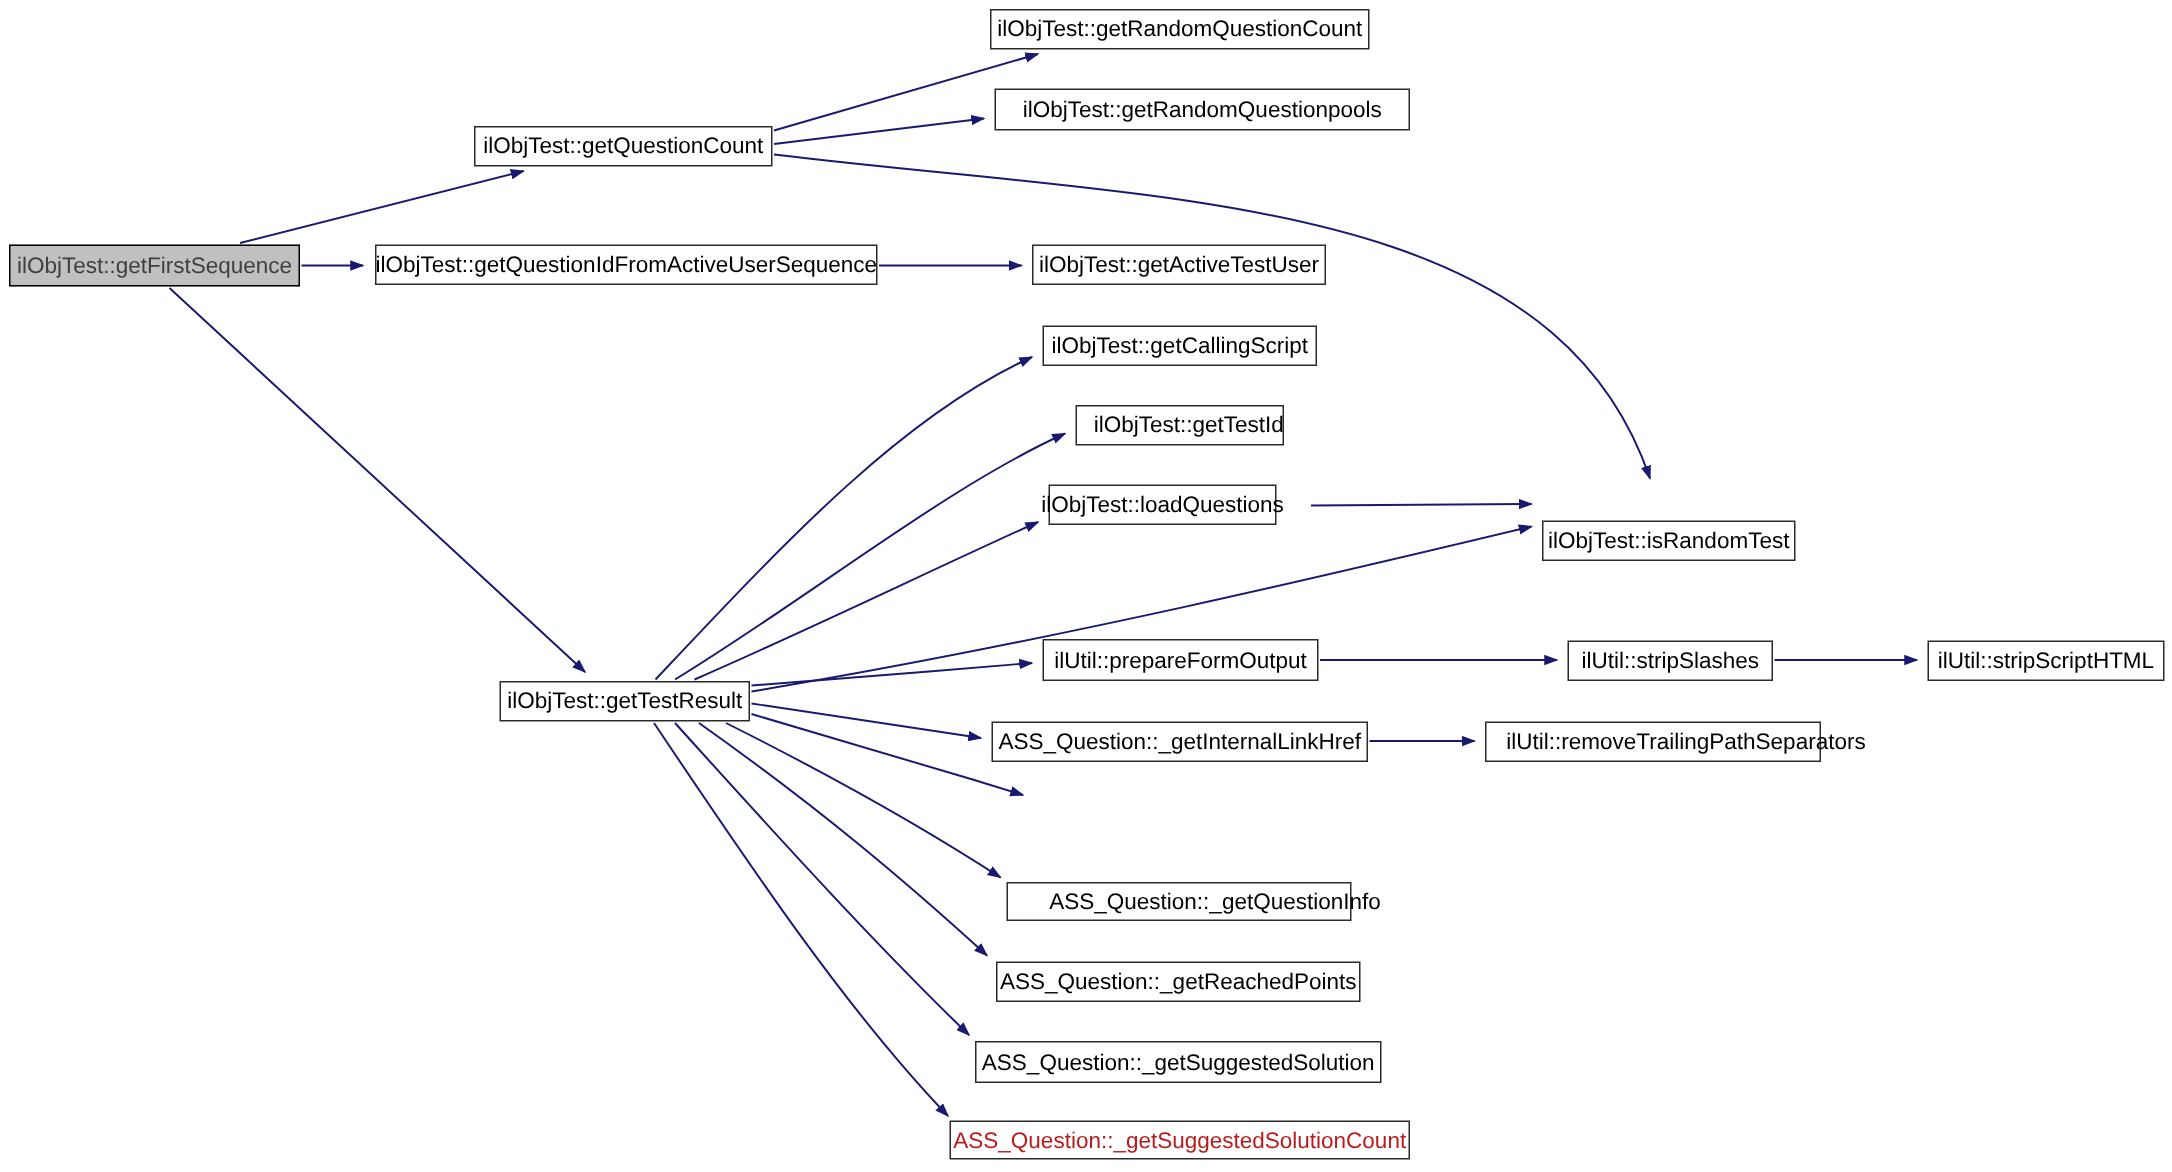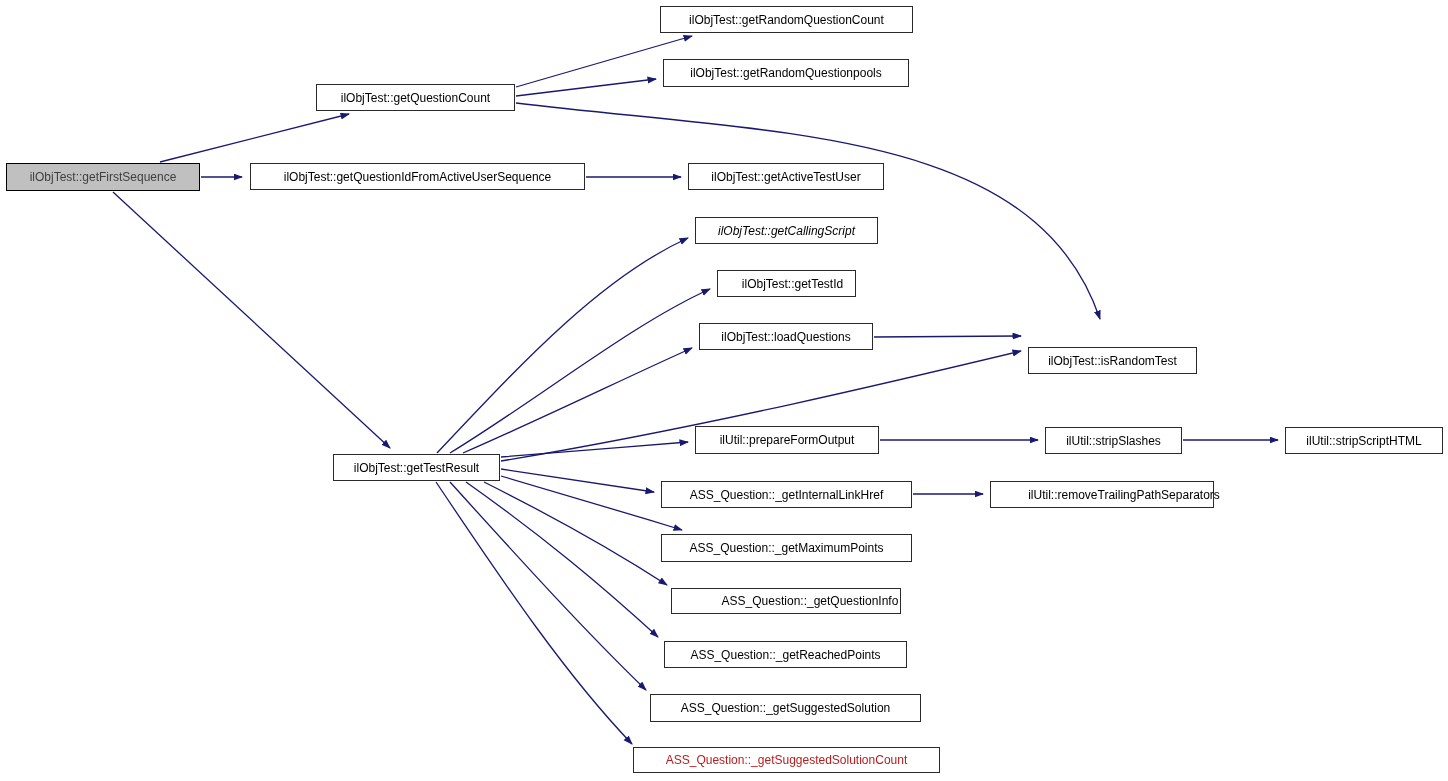--- a/index.html
+++ b/index.html
@@ -24,21 +24,21 @@
   }
   #nodes { position: absolute; left: 0; top: 0; width: 100%; height: 100%; }
   .node {
     position: absolute;
     box-sizing: border-box;
     background: #ffffff;
     border: 1px solid #2a2a2a;
     display: flex;
     align-items: center;
     justify-content: center;
-    font-size: 12px;
+    font-size: 15px;
     color: #000000;
     white-space: nowrap;
     cursor: pointer;
     line-height: 1;
   }
   .node.highlight {
     background: #c0c0c0;
     border: 1px solid #000000;
     cursor: default;
   }
@@ -73,32 +73,31 @@
       <path d="M 436,482 C 505,585 566,675 632,744" fill="none" stroke="#191970" stroke-width="1.3" marker-end="url(#arr)"></path>
       <path d="M 874,337 L 1021,336" fill="none" stroke="#191970" stroke-width="1.3" marker-end="url(#arr)"></path>
       <path d="M 880,440 L 1038,440" fill="none" stroke="#191970" stroke-width="1.3" marker-end="url(#arr)"></path>
       <path d="M 1183,440 L 1278,440" fill="none" stroke="#191970" stroke-width="1.3" marker-end="url(#arr)"></path>
       <path d="M 913,494 L 983,494" fill="none" stroke="#191970" stroke-width="1.3" marker-end="url(#arr)"></path>
     </svg>
   <div id="nodes">
       <div class="node highlight" style="left: 6px; top: 163px; width: 194px; height: 28px; color: #404040;">ilObjTest::getFirstSequence</div>
       <div class="node" style="left: 316px; top: 84px; width: 199px; height: 27px; color: rgb(0, 0, 0);">ilObjTest::getQuestionCount</div>
       <div class="node" style="left: 660px; top: 6px; width: 253px; height: 27px; color: rgb(0, 0, 0);">ilObjTest::getRandomQuestionCount</div>
-      <div class="node" style="left: 663px; top: 59px; width: 246px; height: 28px; color: rgb(0, 0, 0);">ilObjTest::getRandomQuestionpools</div>
+      <div class="node" style="left: 663px; top: 59px; width: 277px; height: 28px; color: rgb(0, 0, 0);">ilObjTest::getRandomQuestionpools</div>
       <div class="node" style="left: 250px; top: 163px; width: 335px; height: 27px; color: rgb(0, 0, 0);">ilObjTest::getQuestionIdFromActiveUserSequence</div>
       <div class="node" style="left: 688px; top: 163px; width: 196px; height: 27px; color: rgb(0, 0, 0);">ilObjTest::getActiveTestUser</div>
-      <div class="node" style="left: 695px; top: 217px; width: 183px; height: 27px; color: rgb(0, 0, 0); font-style: italic;">ilObjTest::getCallingScript</div>
+      <div class="node" style="left: 695px; top: 217px; width: 183px; height: 27px; color: rgb(0, 0, 0);">ilObjTest::getCallingScript</div>
       <div class="node" style="left: 717px; top: 270px; width: 139px; height: 27px; color: rgb(0, 0, 0); padding-left: 12px;">ilObjTest::getTestId</div>
-      <div class="node" style="left: 699px; top: 323px; width: 174px; height: 27px; color: rgb(0, 0, 0);">ilObjTest::loadQuestions</div>
+      <div class="node" style="left: 699px; top: 323px; width: 152px; height: 27px; color: rgb(0, 0, 0);">ilObjTest::loadQuestions</div>
       <div class="node" style="left: 1028px; top: 323px; width: 169px; height: 27px; color: rgb(0, 0, 0); margin-top: 24px;">ilObjTest::isRandomTest</div>
       <div class="node" style="left: 333px; top: 454px; width: 167px; height: 27px; color: rgb(0, 0, 0);">ilObjTest::getTestResult</div>
       <div class="node" style="left: 695px; top: 426px; width: 184px; height: 28px; color: rgb(0, 0, 0);">ilUtil::prepareFormOutput</div>
       <div class="node" style="left: 1045px; top: 427px; width: 137px; height: 27px; color: rgb(0, 0, 0);">ilUtil::stripSlashes</div>
       <div class="node" style="left: 1285px; top: 427px; width: 158px; height: 27px; color: rgb(0, 0, 0);">ilUtil::stripScriptHTML</div>
       <div class="node" style="left: 661px; top: 481px; width: 251px; height: 27px; color: rgb(0, 0, 0);">ASS_Question::_getInternalLinkHref</div>
       <div class="node" style="left: 990px; top: 481px; width: 224px; height: 27px; color: rgb(0, 0, 0); padding-left: 44px;">ilUtil::removeTrailingPathSeparators</div>
-      <div class="node" style="left: 661px; top: 534px; width: 251px; height: 28px; color: rgb(0, 0, 0);">ASS_Question::_getMaximumPoints</div>
       <div class="node" style="left: 671px; top: 588px; width: 230px; height: 26px; color: rgb(0, 0, 0); padding-left: 48px;">ASS_Question::_getQuestionInfo</div>
       <div class="node" style="left: 664px; top: 641px; width: 243px; height: 27px; color: rgb(0, 0, 0);">ASS_Question::_getReachedPoints</div>
       <div class="node" style="left: 650px; top: 694px; width: 271px; height: 28px; color: rgb(0, 0, 0);">ASS_Question::_getSuggestedSolution</div>
       <div class="node" style="left: 633px; top: 747px; width: 307px; height: 26px; color: #b91c1c;">ASS_Question::_getSuggestedSolutionCount</div>
     </div>
 </div>
 
 </body></html>

